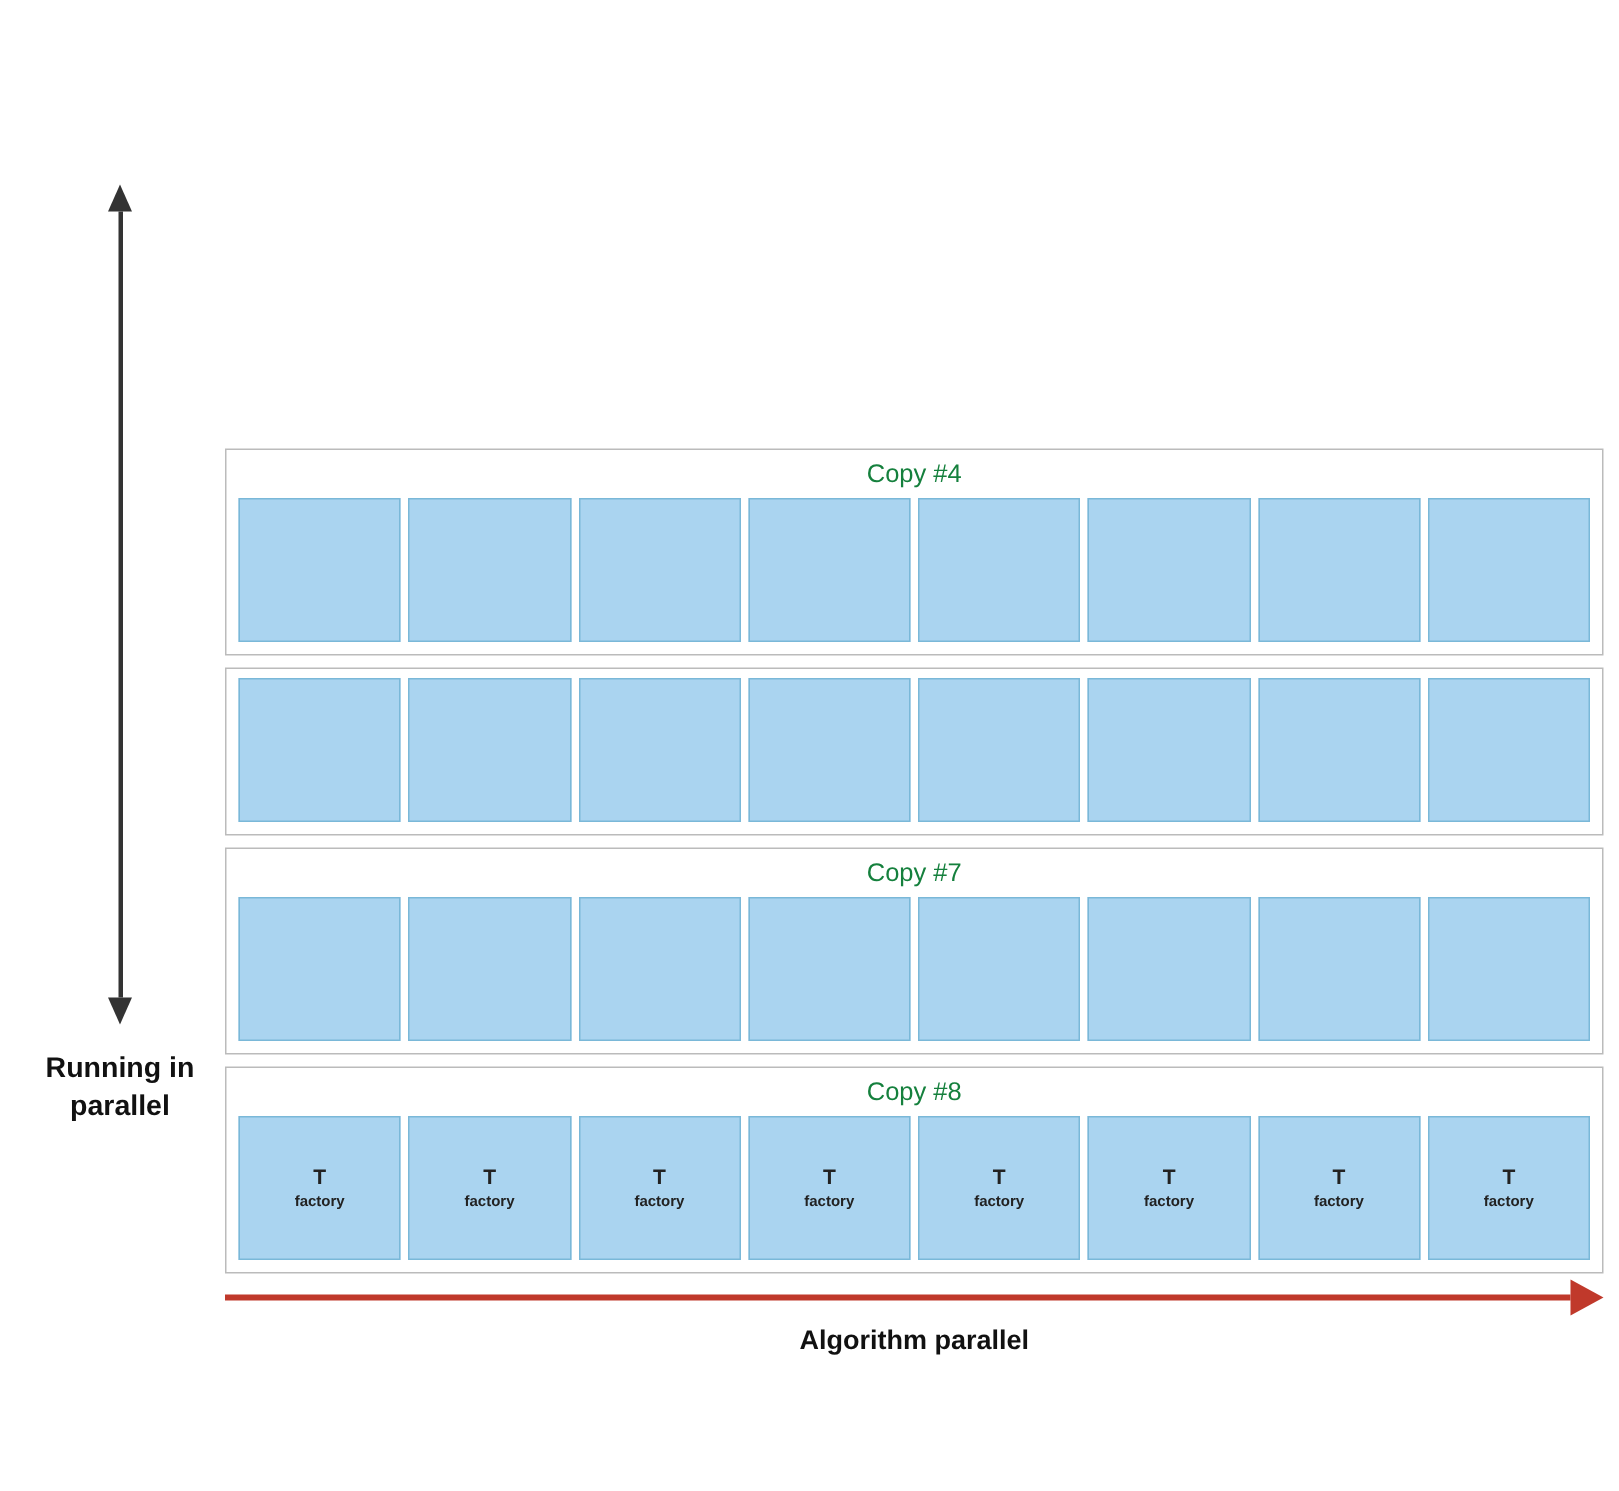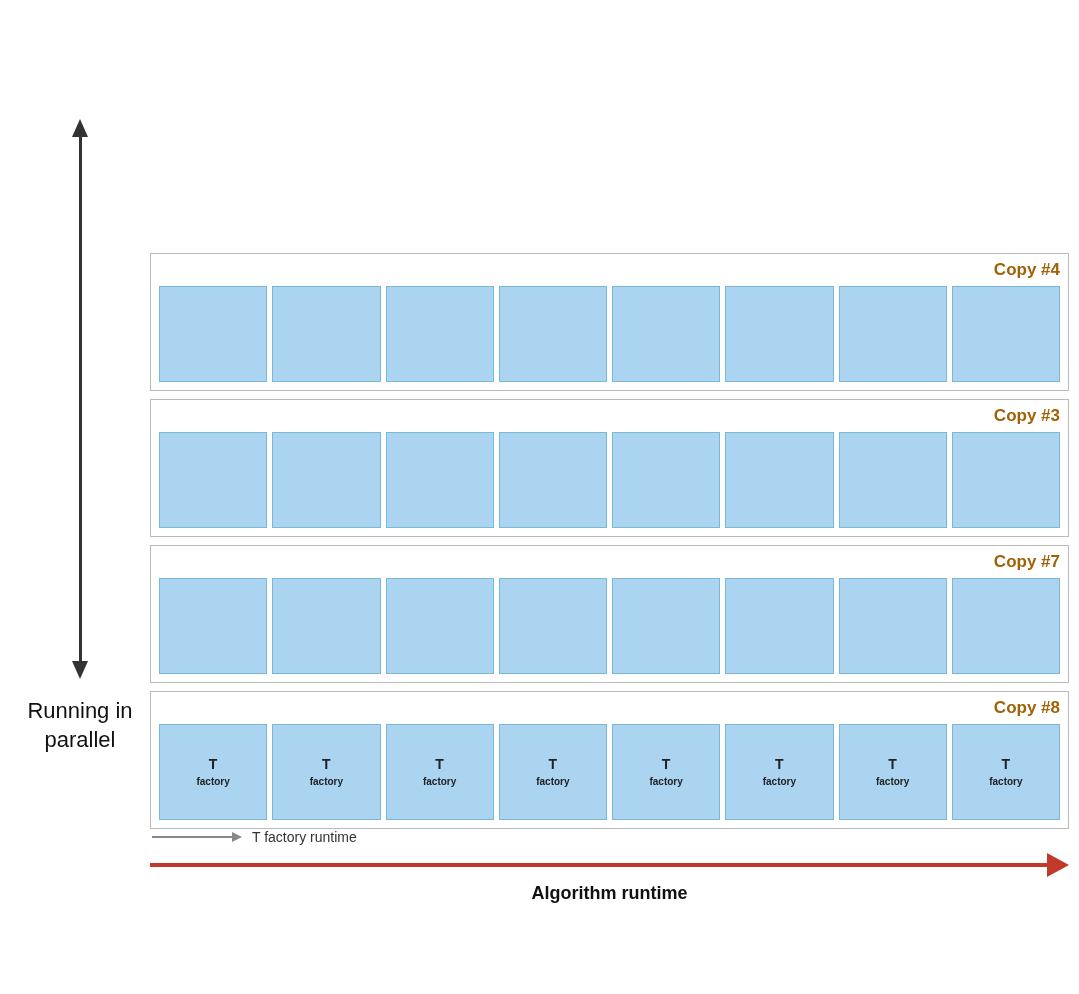--- a/index.html
+++ b/index.html
@@ -54,22 +54,22 @@
       border-bottom: 18px solid #333;
     }
     .left-axis-arrow .arrow-head-down {
       width: 0;
       height: 0;
       border-left: 8px solid transparent;
       border-right: 8px solid transparent;
       border-top: 18px solid #333;
     }
     .left-axis-label {
-      font-weight: normal;
-      font-size: 22px;
+      font-weight: bold;
+      font-size: 19px;
       text-align: center;
       color: #111;
       margin-top: 18px;
       line-height: 1.3;
     }
 
     
     .main-area {
       flex: 1;
       display: flex;
@@ -86,24 +86,23 @@
       padding-top: 10px;
     }
 
     .copy-row {
       border: 1.5px solid #bbb;
       background: #fff;
       padding: 6px 8px 8px 8px;
     }
     .copy-label {
       font-size: 17px;
-      color: #a16207;
-      text-align: right;
+      color: #15803d;
+      text-align: center;
       margin-bottom: 6px;
-      font-weight: bold;
     }
     .copy-blocks {
       display: flex;
       flex-direction: row;
       gap: 5px;
     }
     .factory-block {
       flex: 1;
       background: #aad4f0;
       border: 1px solid #7ab8d8;
@@ -252,21 +251,20 @@
           <div class="factory-block"></div>
           <div class="factory-block"></div>
           <div class="factory-block"></div>
           <div class="factory-block"></div>
           <div class="factory-block"></div>
           <div class="factory-block"></div>
         </div>
       </div>
 
       <div class="copy-row">
-        <div class="copy-label">Copy #3</div>
         <div class="copy-blocks">
           <div class="factory-block"></div>
           <div class="factory-block"></div>
           <div class="factory-block"></div>
           <div class="factory-block"></div>
           <div class="factory-block"></div>
           <div class="factory-block"></div>
           <div class="factory-block"></div>
           <div class="factory-block"></div>
         </div>
@@ -282,27 +280,20 @@
           <div class="factory-block"></div>
           <div class="factory-block"></div>
           <div class="factory-block"></div>
           <div class="factory-block"></div>
         </div>
       </div>
 
     </div>
 
     <div class="bottom-section">
-      <div class="t-factory-runtime-row">
-        <div class="t-factory-runtime-arrow">
-          <div class="line"></div>
-          <div class="arrowhead"></div>
-        </div>
-        <span class="t-factory-runtime-label">T factory runtime</span>
-      </div>
       <div class="algorithm-runtime-row">
         <div class="algorithm-runtime-line"></div>
         <div class="algorithm-runtime-arrowhead"></div>
       </div>
-      <div class="algorithm-runtime-label">Algorithm runtime</div>
+      <div class="algorithm-runtime-label">Algorithm parallel</div>
     </div>
   </div>
 </div>
 
 </body></html>

